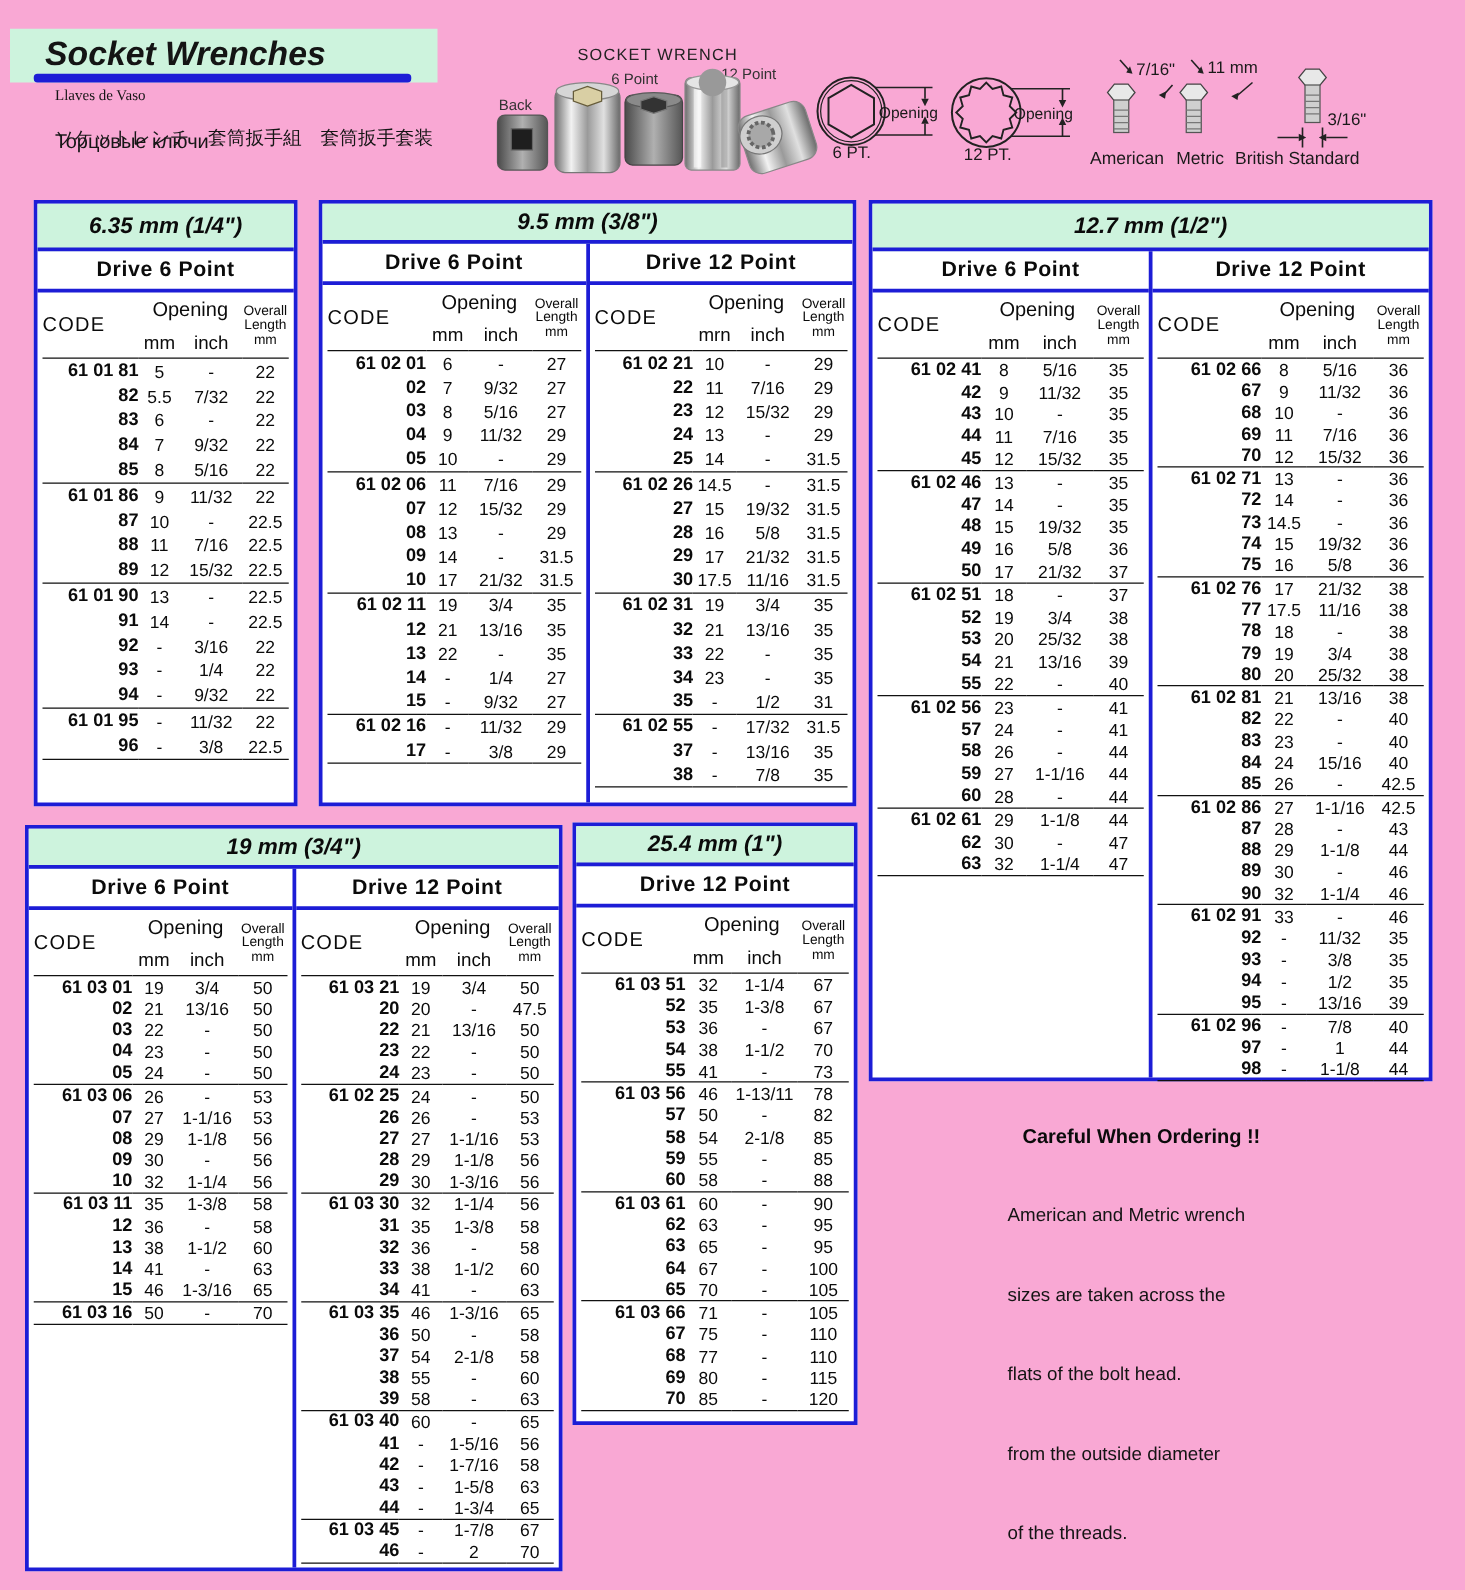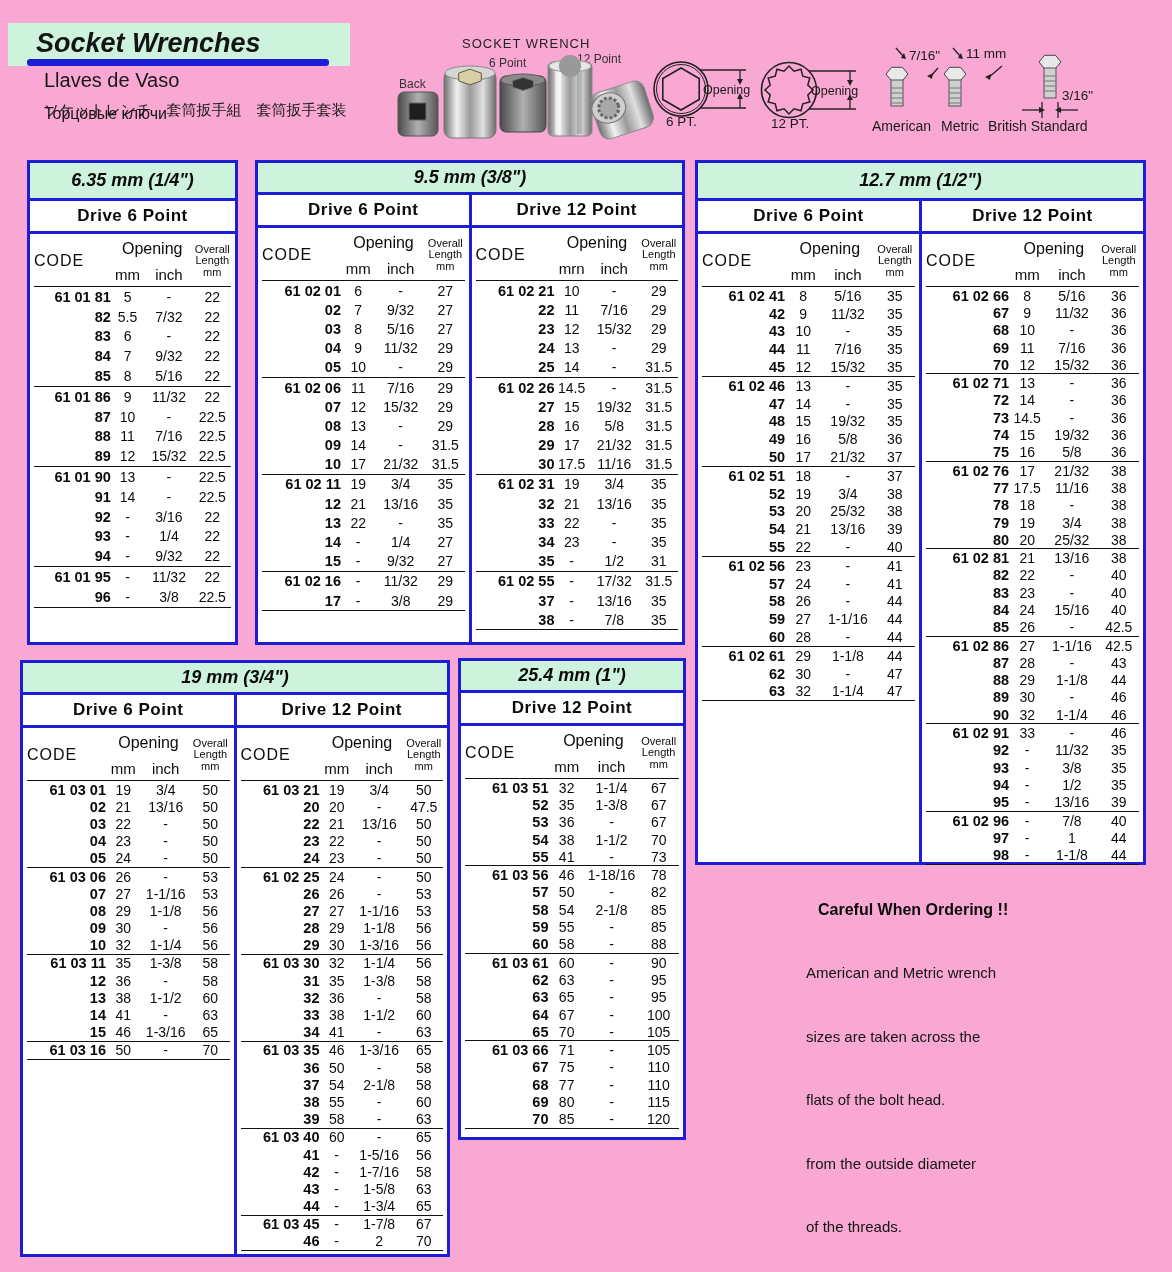--- a/index.html
+++ b/index.html
@@ -4,21 +4,21 @@
 <style>
   html,body{margin:0;padding:0;background:#f3f3f3;}
   .page{position:relative;width:1172px;height:1272px;background:#f9a8d4;overflow:hidden;
         font-family:"Liberation Sans","DejaVu Sans",sans-serif;color:#0b0b0b;}
 
   
   .hdr-green{position:absolute;left:8px;top:23px;width:342px;height:43px;background:var(--green);}
   .hdr-title{position:absolute;left:28px;top:5px;font-size:27px;font-weight:bold;font-style:italic;color:#141414;}
   .hdr-underline{position:absolute;left:19px;top:36px;width:302px;height:7px;background:var(--blue);border-radius:3px;}
   .hdr-sub{position:absolute;left:44px;font-size:15px;color:#161616;white-space:nowrap;}
-  .sub0{top:69px;font-size:20px;}
+  .sub0{top:69px;font-size:12px;font-family:Liberation Serif, serif;}
   .sub1{top:101px;}
   .sub2{top:105px;font-size:16px;}
 
   .sw-caption{position:absolute;left:462px;top:36px;font-size:13px;letter-spacing:1px;color:#222;}
   .sock-lbl{position:absolute;font-size:12px;color:#333;}
   .lbl-back{left:399px;top:77px;}
   .lbl-6point{left:489px;top:56px;}
   .lbl-12point{left:577px;top:52px;}
 
   .diagram-svg{position:absolute;left:390px;top:30px;width:770px;height:115px;}
@@ -1365,21 +1365,21 @@
                 </tr>
                 <tr>
                   <td class="code">55</td>
                   <td class="vc vmm">41</td>
                   <td class="vc vinch">-</td>
                   <td class="vc">73</td>
                 </tr>
                 <tr class="grp">
                   <td class="code">61 03 56</td>
                   <td class="vc vmm">46</td>
-                  <td class="vc vinch">1-18/16</td>
+                  <td class="vc vinch">1-13/11</td>
                   <td class="vc">78</td>
                 </tr>
                 <tr>
                   <td class="code">57</td>
                   <td class="vc vmm">50</td>
                   <td class="vc vinch">-</td>
                   <td class="vc">82</td>
                 </tr>
                 <tr>
                   <td class="code">58</td>

